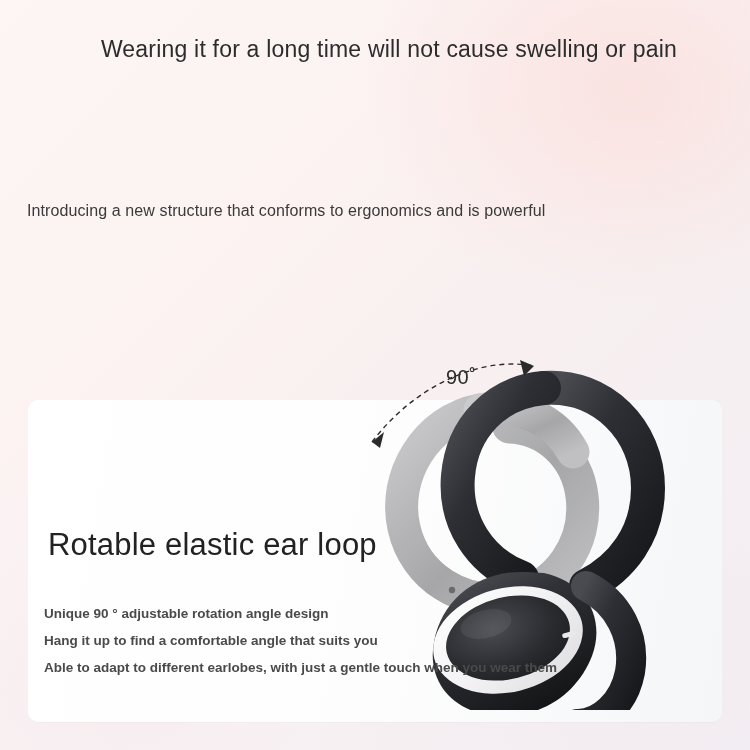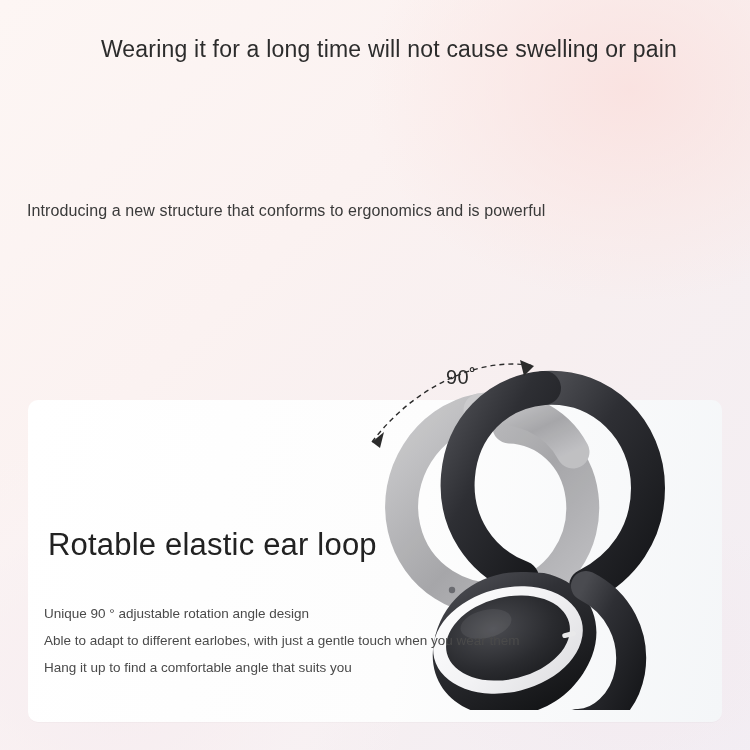--- a/index.html
+++ b/index.html
@@ -97,21 +97,21 @@
   }
   .bullets {
     position: absolute;
     left: 44px;
     top: 600px;
     width: 560px;
     color: #4a4a4a;
     font-size: 13.5px;
     line-height: 27px;
   }
-  .bullets span { display: block; }
+  .bullets span { display: block; font-weight: bold; }
 
   
   .art {
     position: absolute;
     left: 330px;
     top: 280px;
     width: 420px;
     height: 430px;
     pointer-events: none;
   }
@@ -224,17 +224,17 @@
         <polygon points="204,86 190,80 194,96" fill="#2b2b2b"></polygon>
       </g>
     </svg>
   </div>
 
   <div class="angle-label">90˚</div>
 
   <div class="panel-title">Rotable elastic ear loop</div>
   <div class="bullets">
     <span>Unique 90 ° adjustable rotation angle design</span>
+    <span>Hang it up to find a comfortable angle that suits you</span>
     <span>Able to adapt to different earlobes, with just a gentle touch when you wear them</span>
-    <span>Hang it up to find a comfortable angle that suits you</span>
   </div>
 
 </div>
 
 </body></html>

